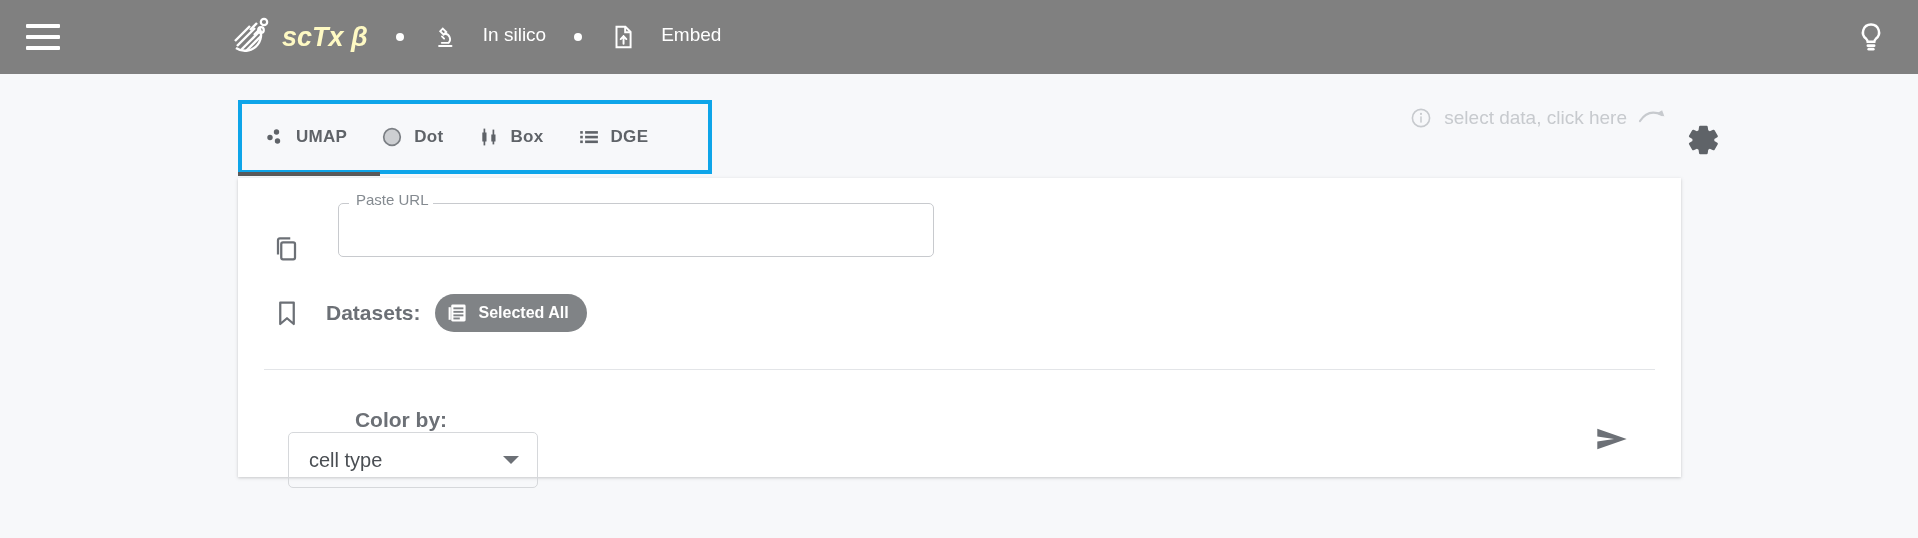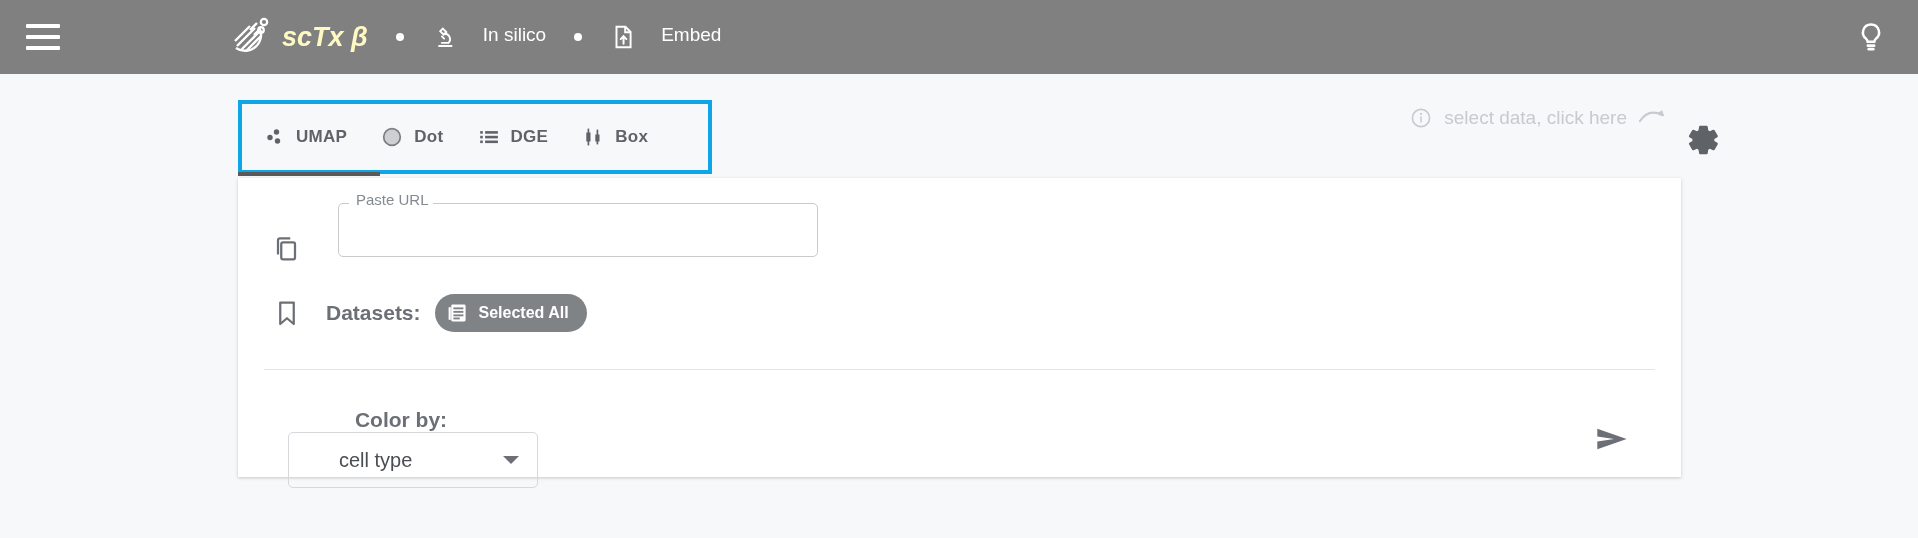--- a/index.html
+++ b/index.html
@@ -104,21 +104,21 @@
   }
 
   .row-url {
     position: absolute; left: 34px; top: 25px;
     display: flex; align-items: flex-start;
   }
   .lead-icon { width: 30px; height: 30px; margin-top: 30px; flex: 0 0 auto; }
 
   .tf {
     position: relative; margin-left: 36px;
-    width: 480px; height: 54px;
+    width: 596px; height: 54px;
   }
   .tf-box {
     position: absolute; inset: 0;
     border: 1px solid #c8cace; border-radius: 5px;
   }
   .tf-notch {
     position: absolute; left: 11px; top: -1px;
     height: 2px; background: #ffffff;
     width: 82px;
   }
@@ -166,21 +166,21 @@
     display: flex; align-items: center; flex-direction: column;
   }
   .color-label {
     color: #6c7076; font-size: 21px; font-weight: bold;
     white-space: nowrap;
   }
   .select {
     position: relative; margin-left: 24px;
     width: 250px; height: 56px;
     border: 1px solid #d6d8db; border-radius: 5px;
-    display: flex; align-items: center; cursor: pointer; padding-left: 30px;
+    display: flex; align-items: center; cursor: pointer;
   }
   .select-value {
     padding-left: 20px; color: #4a4e53;
     font-size: 20px; white-space: nowrap;
   }
   .select-arrow {
     position: absolute; right: 18px; top: 50%;
     transform: translateY(-50%);
     width: 0; height: 0;
     border-left: 8px solid transparent;
@@ -272,38 +272,38 @@
 
     <div class="tab">
       <svg class="tabicon" viewBox="0 0 24 24">
         <circle cx="12" cy="12" r="8.3" fill="#cdcfd2" stroke="#7b7f84" stroke-width="1.7"></circle>
       </svg>
       <div class="tablabel">Dot</div>
     </div>
 
     <div class="tab">
       <svg class="tabicon" viewBox="0 0 24 24">
+        <rect x="5.3" y="7.5" width="4.2" height="9" fill="#5f6368"></rect>
+        <line x1="7.4" y1="3.6" x2="7.4" y2="20.4" stroke="#5f6368" stroke-width="1.7"></line>
+        <rect x="14.3" y="9.5" width="4.2" height="7" fill="#5f6368"></rect>
+        <line x1="16.4" y1="4.6" x2="16.4" y2="19.4" stroke="#5f6368" stroke-width="1.7"></line>
+      </svg>
+      <div class="tablabel">Box</div>
+    </div>
+
+    <div class="tab">
+      <svg class="tabicon" viewBox="0 0 24 24">
         <rect x="3.2" y="6.1" width="2.6" height="2.6" fill="#5f6368"></rect>
         <rect x="3.2" y="10.8" width="2.6" height="2.6" fill="#5f6368"></rect>
         <rect x="3.2" y="15.5" width="2.6" height="2.6" fill="#5f6368"></rect>
         <rect x="8.1" y="6.1" width="12.8" height="2.6" fill="#5f6368"></rect>
         <rect x="8.1" y="10.8" width="12.8" height="2.6" fill="#5f6368"></rect>
         <rect x="8.1" y="15.5" width="12.8" height="2.6" fill="#5f6368"></rect>
       </svg>
       <div class="tablabel">DGE</div>
-    </div>
-
-    <div class="tab">
-      <svg class="tabicon" viewBox="0 0 24 24">
-        <rect x="5.3" y="7.5" width="4.2" height="9" fill="#5f6368"></rect>
-        <line x1="7.4" y1="3.6" x2="7.4" y2="20.4" stroke="#5f6368" stroke-width="1.7"></line>
-        <rect x="14.3" y="9.5" width="4.2" height="7" fill="#5f6368"></rect>
-        <line x1="16.4" y1="4.6" x2="16.4" y2="19.4" stroke="#5f6368" stroke-width="1.7"></line>
-      </svg>
-      <div class="tablabel">Box</div>
     </div>
 
   </div>
 </div>
 <div class="tab-underline"></div>
 
 <div class="hint">
   <svg style="width:24px;height:24px;flex:0 0 auto" viewBox="0 0 24 24">
     <circle cx="12" cy="12" r="8.6" fill="none" stroke="#c7cace" stroke-width="1.6"></circle>
     <circle cx="12" cy="7.9" r="1.05" fill="#c7cace"></circle>

